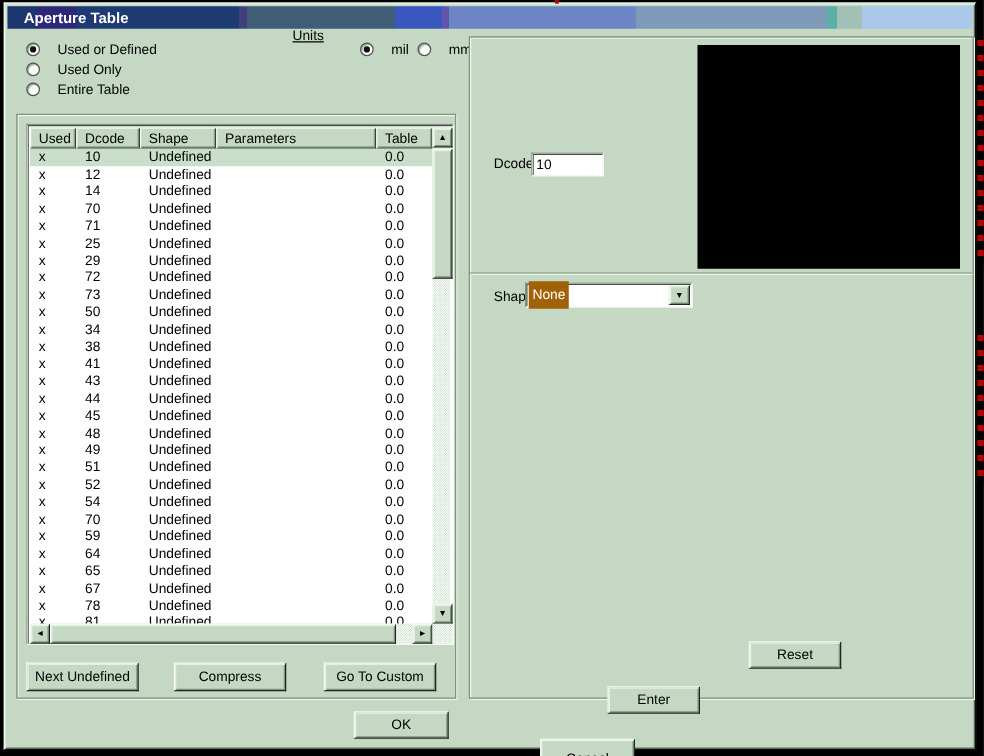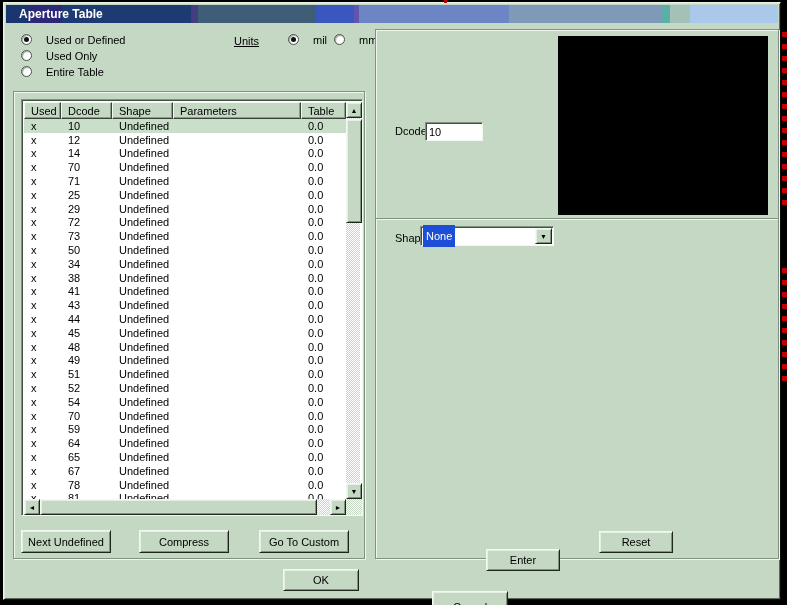--- a/index.html
+++ b/index.html
@@ -103,21 +103,21 @@
 
   
   .rpanel{ position:absolute; left:371px; top:26px; width:404px; height:530px; }
   .preview{ position:absolute; left:182px; top:6px; width:210px; height:179px; background:#000; }
   .field-label{ position:absolute; font-size:11px; }
   .dcode-input{
     position:absolute; left:49px; top:92px; width:58px; height:19px;
     font-family:"Liberation Sans",sans-serif; font-size:11px; padding:0 3px; outline:none;
   }
   .combo{ position:absolute; left:44px; top:196px; width:134px; height:20px; display:flex; align-items:center; }
-  .combo .sel-text{ background:#1d4ed8; color:#fff; padding:4px 3px; margin-left:2px; line-height:14px; }
+  .combo .sel-text{ background:#a16207; color:#fff; padding:4px 3px; margin-left:2px; line-height:14px; }
   .combo .drop-btn{ right:1px; top:1px; width:17px; height:16px; }
 
   
   .edge-right{ position:absolute; right:0; top:0; width:6px; height:605px; background:#000; }
   .trace-band{ position:absolute; right:0; width:5px; background:repeating-linear-gradient(180deg,#c00000 0 5px,#000 5px 12px); }
   .band1{ top:32px; height:180px; }
   .band2{ top:268px; height:120px; }
   .red-tick{ position:absolute; left:444px; top:0; width:3px; height:3px; background:#c00000; }
   .lbl{ white-space:nowrap;margin-left:8px; }
 </style>
@@ -136,21 +136,21 @@
   </div>
   <div class="radio-row" style="left:17px; top:46px;">
     <span class="radio"></span>
     <span class="lbl">Used Only</span>
   </div>
   <div class="radio-row" style="left:17px; top:62px;">
     <span class="radio"></span>
     <span class="lbl">Entire Table</span>
   </div>
 
-  <span class="field-label lbl" style="left:222px; top:32px;text-decoration:underline;">Units</span>
+  <span class="field-label lbl" style="left:222px; top:20px;text-decoration:underline;">Units</span>
   <div class="radio-row" style="left:284px; top:30px;">
     <span class="radio on"></span>
     <span class="lbl">mil</span>
   </div>
   <div class="radio-row" style="left:330px; top:30px;">
     <span class="radio"></span>
     <span class="lbl">mm</span>
   </div>
 
   <div class="gbox" style="left:9px; top:88px; width:352px; height:468px;"></div>
@@ -400,21 +400,21 @@
     <input class="dcode-input sunken" type="text" value="10" style="">
     <div class="etch-h" style="left:0; right:0; top:188px;"></div>
     <span class="field-label lbl" style="left:11px; top:202px;">Shape</span>
     <div class="combo sunken">
       <span class="sel-text">None</span>
       <div class="sbtn drop-btn" style="position:absolute;">
           <span>▼</span>
         </div>
     </div>
     <div class="btn" style="left:110px; top:501px; width:74px; height:22px;margin-top:18px;">Enter</div>
-    <div class="btn" style="left:223px; top:501px; width:74px; height:22px;">Reset</div>
+    <div class="btn" style="left:223px; top:483px; width:74px; height:22px;">Reset</div>
   </div>
 
   <div class="btn" style="left:279px; top:566px; width:76px; height:22px;">OK</div>
   <div class="btn" style="left:428px; top:588px; width:76px; height:32px;">Cancel</div>
 </div>
 
 <div class="edge-right">
   <div class="trace-band band1"></div>
   <div class="trace-band band2"></div>
 </div>

